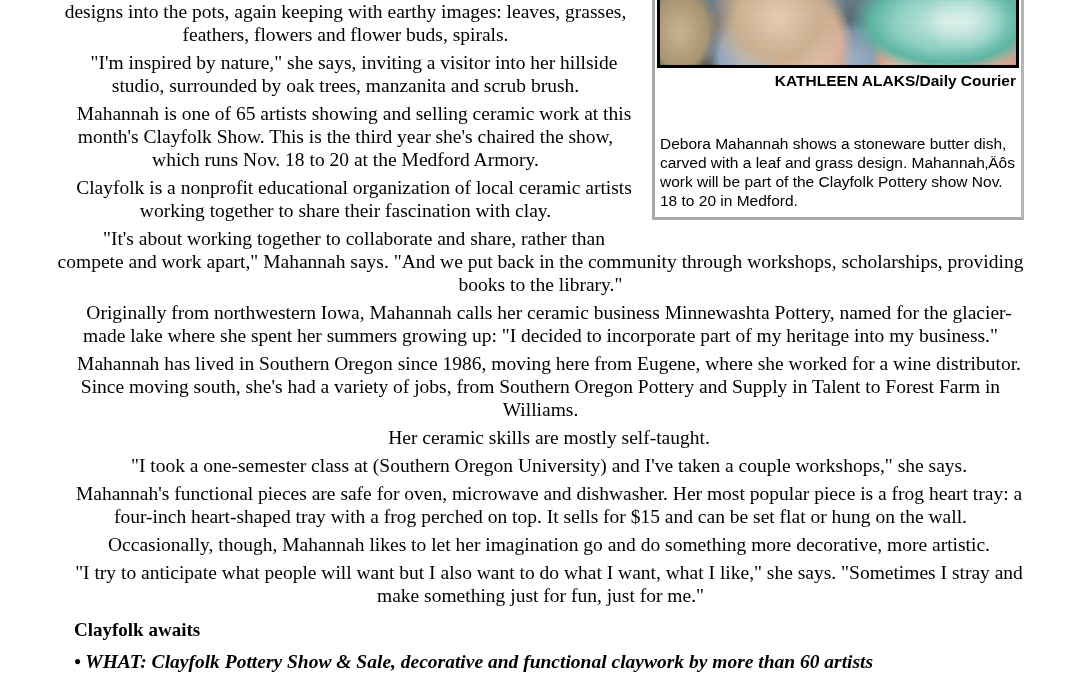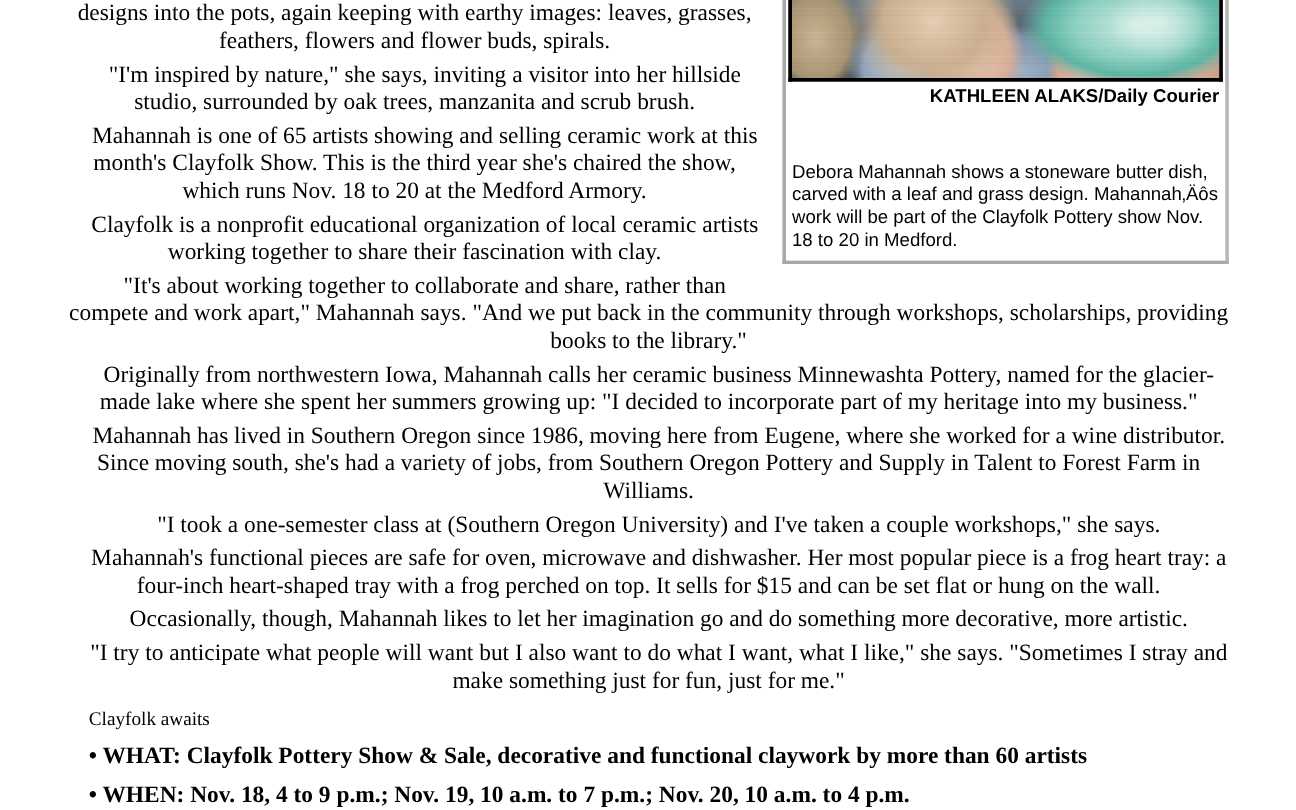--- a/index.html
+++ b/index.html
@@ -99,31 +99,32 @@
     text-indent: 17px;
     text-align: center;
     letter-spacing: 0;
   }
   .article p.cont { text-indent: 0; }
 
   
   .factbox { clear: none; margin-top: 12px; }
   .factbox h3 {
     margin: 0 0 9px 0;
-    font-size: 16px;
-    font-weight: normal;
+    font-size: 19px;
+    font-weight: bold;
     text-indent: 17px;
     line-height: 1.18;
   }
   .factbox p {
     margin: 0 0 9px 0;
     font-size: 19.5px;
     font-weight: bold;
     line-height: 1.18;
     text-indent: 17px;
+    font-style: italic;
   }
 </style>
 </head>
 <body>
 
 <div class="page">
 
   <div class="photo-block">
     <div class="photo-frame">
       <div class="photo-art"></div>
@@ -135,20 +136,21 @@
   </div>
 
   <div class="article">
     <p class="cont">designs into the pots, again keeping with earthy images: leaves, grasses, feathers, flowers and flower buds, spirals.</p>
     <p>"I'm inspired by nature," she says, inviting a visitor into her hillside studio, surrounded by oak trees, manzanita and scrub brush.</p>
     <p>Mahannah is one of 65 artists showing and selling ceramic work at this month's Clayfolk Show. This is the third year she's chaired the show, which runs Nov. 18 to 20 at the Medford Armory.</p>
     <p>Clayfolk is a nonprofit educational organization of local ceramic artists working together to share their fascination with clay.</p>
     <p>"It's about working together to collaborate and share, rather than compete and work apart," Mahannah says. "And we put back in the community through workshops, scholarships, providing books to the library."</p>
     <p>Originally from northwestern Iowa, Mahannah calls her ceramic business Minnewashta Pottery, named for the glacier-made lake where she spent her summers growing up: "I decided to incorporate part of my heritage into my business."</p>
     <p>Mahannah has lived in Southern Oregon since 1986, moving here from Eugene, where she worked for a wine distributor. Since moving south, she's had a variety of jobs, from Southern Oregon Pottery and Supply in Talent to Forest Farm in Williams.</p>
+    <p>Her ceramic skills are mostly self-taught.</p>
     <p>"I took a one-semester class at (Southern Oregon University) and I've taken a couple workshops," she says.</p>
     <p>Mahannah's functional pieces are safe for oven, microwave and dishwasher. Her most popular piece is a frog heart tray: a four-inch heart-shaped tray with a frog perched on top. It sells for $15 and can be set flat or hung on the wall.</p>
     <p>Occasionally, though, Mahannah likes to let her imagination go and do something more decorative, more artistic.</p>
     <p>"I try to anticipate what people will want but I also want to do what I want, what I like," she says. "Sometimes I stray and make something just for fun, just for me."</p>
   </div>
 
   <div class="factbox">
     <h3>Clayfolk awaits</h3>
     <p>• WHAT: Clayfolk Pottery Show &amp; Sale, decorative and functional claywork by more than 60 artists</p>
     <p>• WHEN: Nov. 18, 4 to 9 p.m.; Nov. 19, 10 a.m. to 7 p.m.; Nov. 20, 10 a.m. to 4 p.m.</p>

